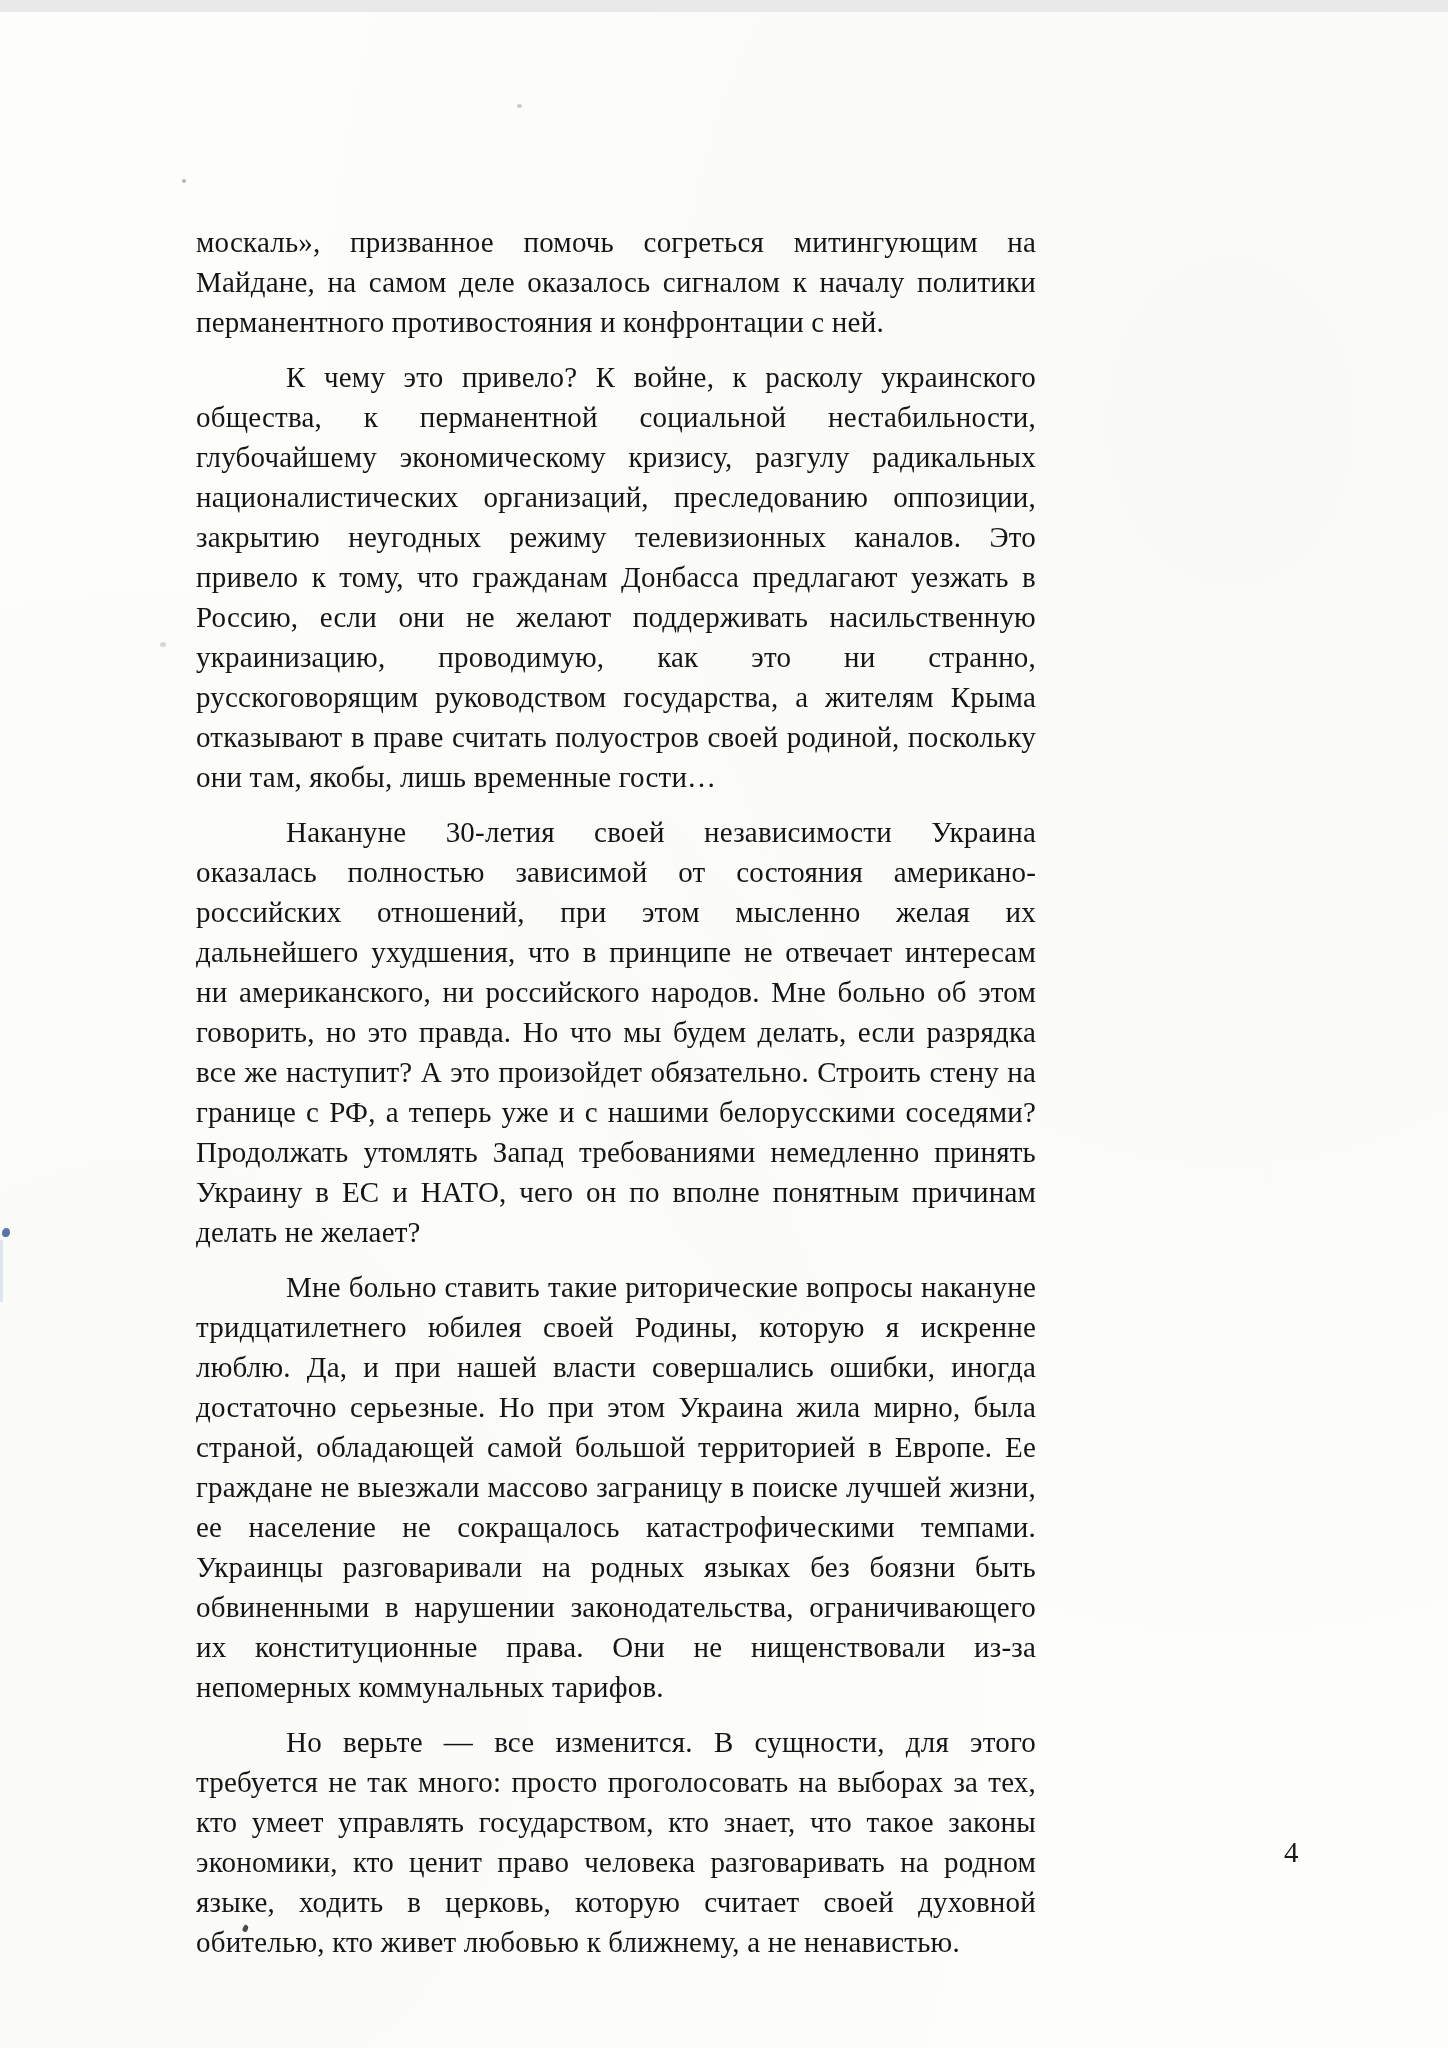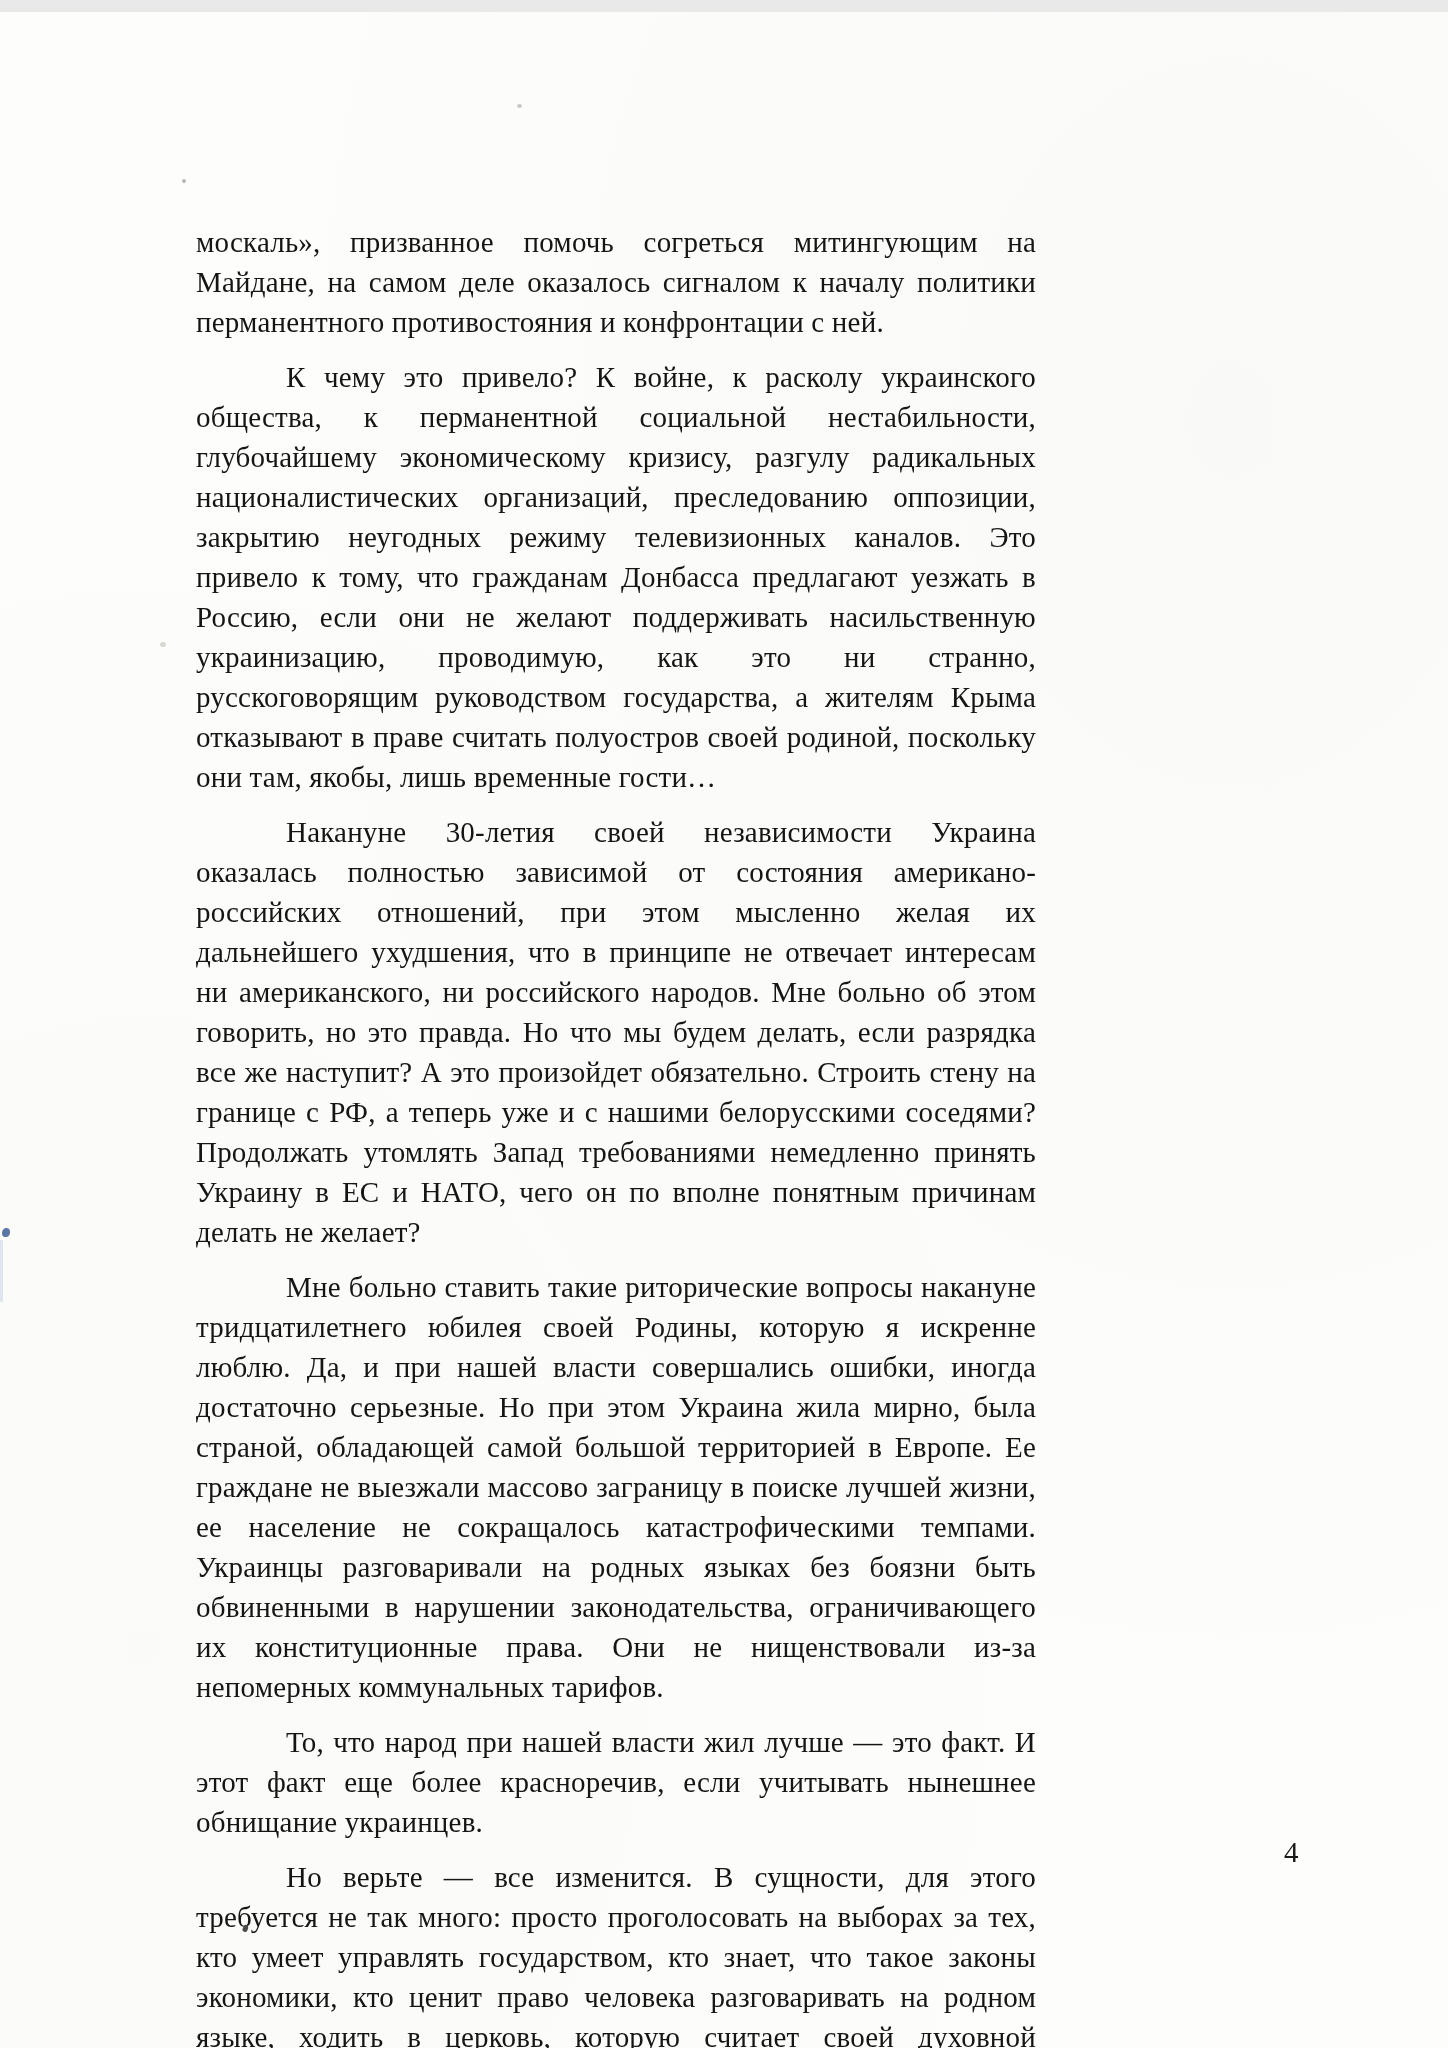--- a/index.html
+++ b/index.html
@@ -107,21 +107,20 @@
 <body>
 
 <div class="page">
 
   <div class="content">
 
   <p class="">москаль», призванное помочь согреться митингующим на Майдане, на самом деле оказалось сигналом к началу политики перманентного противостояния и конфронтации с ней.</p>
       <p class="indent">К чему это привело? К войне, к расколу украинского общества, к перманентной социальной нестабильности, глубочайшему экономическому кризису, разгулу радикальных националистических организаций, преследованию оппозиции, закрытию неугодных режиму телевизионных каналов. Это привело к тому, что гражданам Донбасса предлагают уезжать в Россию, если они не желают поддерживать насильственную украинизацию, проводимую, как это ни странно, русскоговорящим руководством государства, а жителям Крыма отказывают в праве считать полуостров своей родиной, поскольку они там, якобы, лишь временные гости…</p>
       <p class="indent">Накануне 30-летия своей независимости Украина оказалась полностью зависимой от состояния американо-российских отношений, при этом мысленно желая их дальнейшего ухудшения, что в принципе не отвечает интересам ни американского, ни российского народов. Мне больно об этом говорить, но это правда. Но что мы будем делать, если разрядка все же наступит? А это произойдет обязательно. Строить стену на границе с РФ, а теперь уже и с нашими белорусскими соседями? Продолжать утомлять Запад требованиями немедленно принять Украину в ЕС и НАТО, чего он по вполне понятным причинам делать не желает?</p>
       <p class="indent">Мне больно ставить такие риторические вопросы накануне тридцатилетнего юбилея своей Родины, которую я искренне люблю. Да, и при нашей власти совершались ошибки, иногда достаточно серьезные. Но при этом Украина жила мирно, была страной, обладающей самой большой территорией в Европе. Ее граждане не выезжали массово заграницу в поиске лучшей жизни, ее население не сокращалось катастрофическими темпами. Украинцы разговаривали на родных языках без боязни быть обвиненными в нарушении законодательства, ограничивающего их конституционные права. Они не нищенствовали из-за непомерных коммунальных тарифов.</p>
-      <p class="indent">То, что народ при нашей власти жил лучше — это факт. И этот факт еще более красноречив, если учитывать нынешнее обнищание украинцев.</p>
       <p class="indent">Но верьте — все изменится. В сущности, для этого требуется не так много: просто проголосовать на выборах за тех, кто умеет управлять государством, кто знает, что такое законы экономики, кто ценит право человека разговаривать на родном языке, ходить в церковь, которую считает своей духовной обителью, кто живет любовью к ближнему, а не ненавистью.</p>
     </div>
 
   <div class="page-number">4</div>
 
   <span class="ink-dot"></span>
   <span class="ink-streak"></span>
   <span class="speck-a"></span>
   <span class="speck-b"></span>
   <span class="speck-c"></span>

